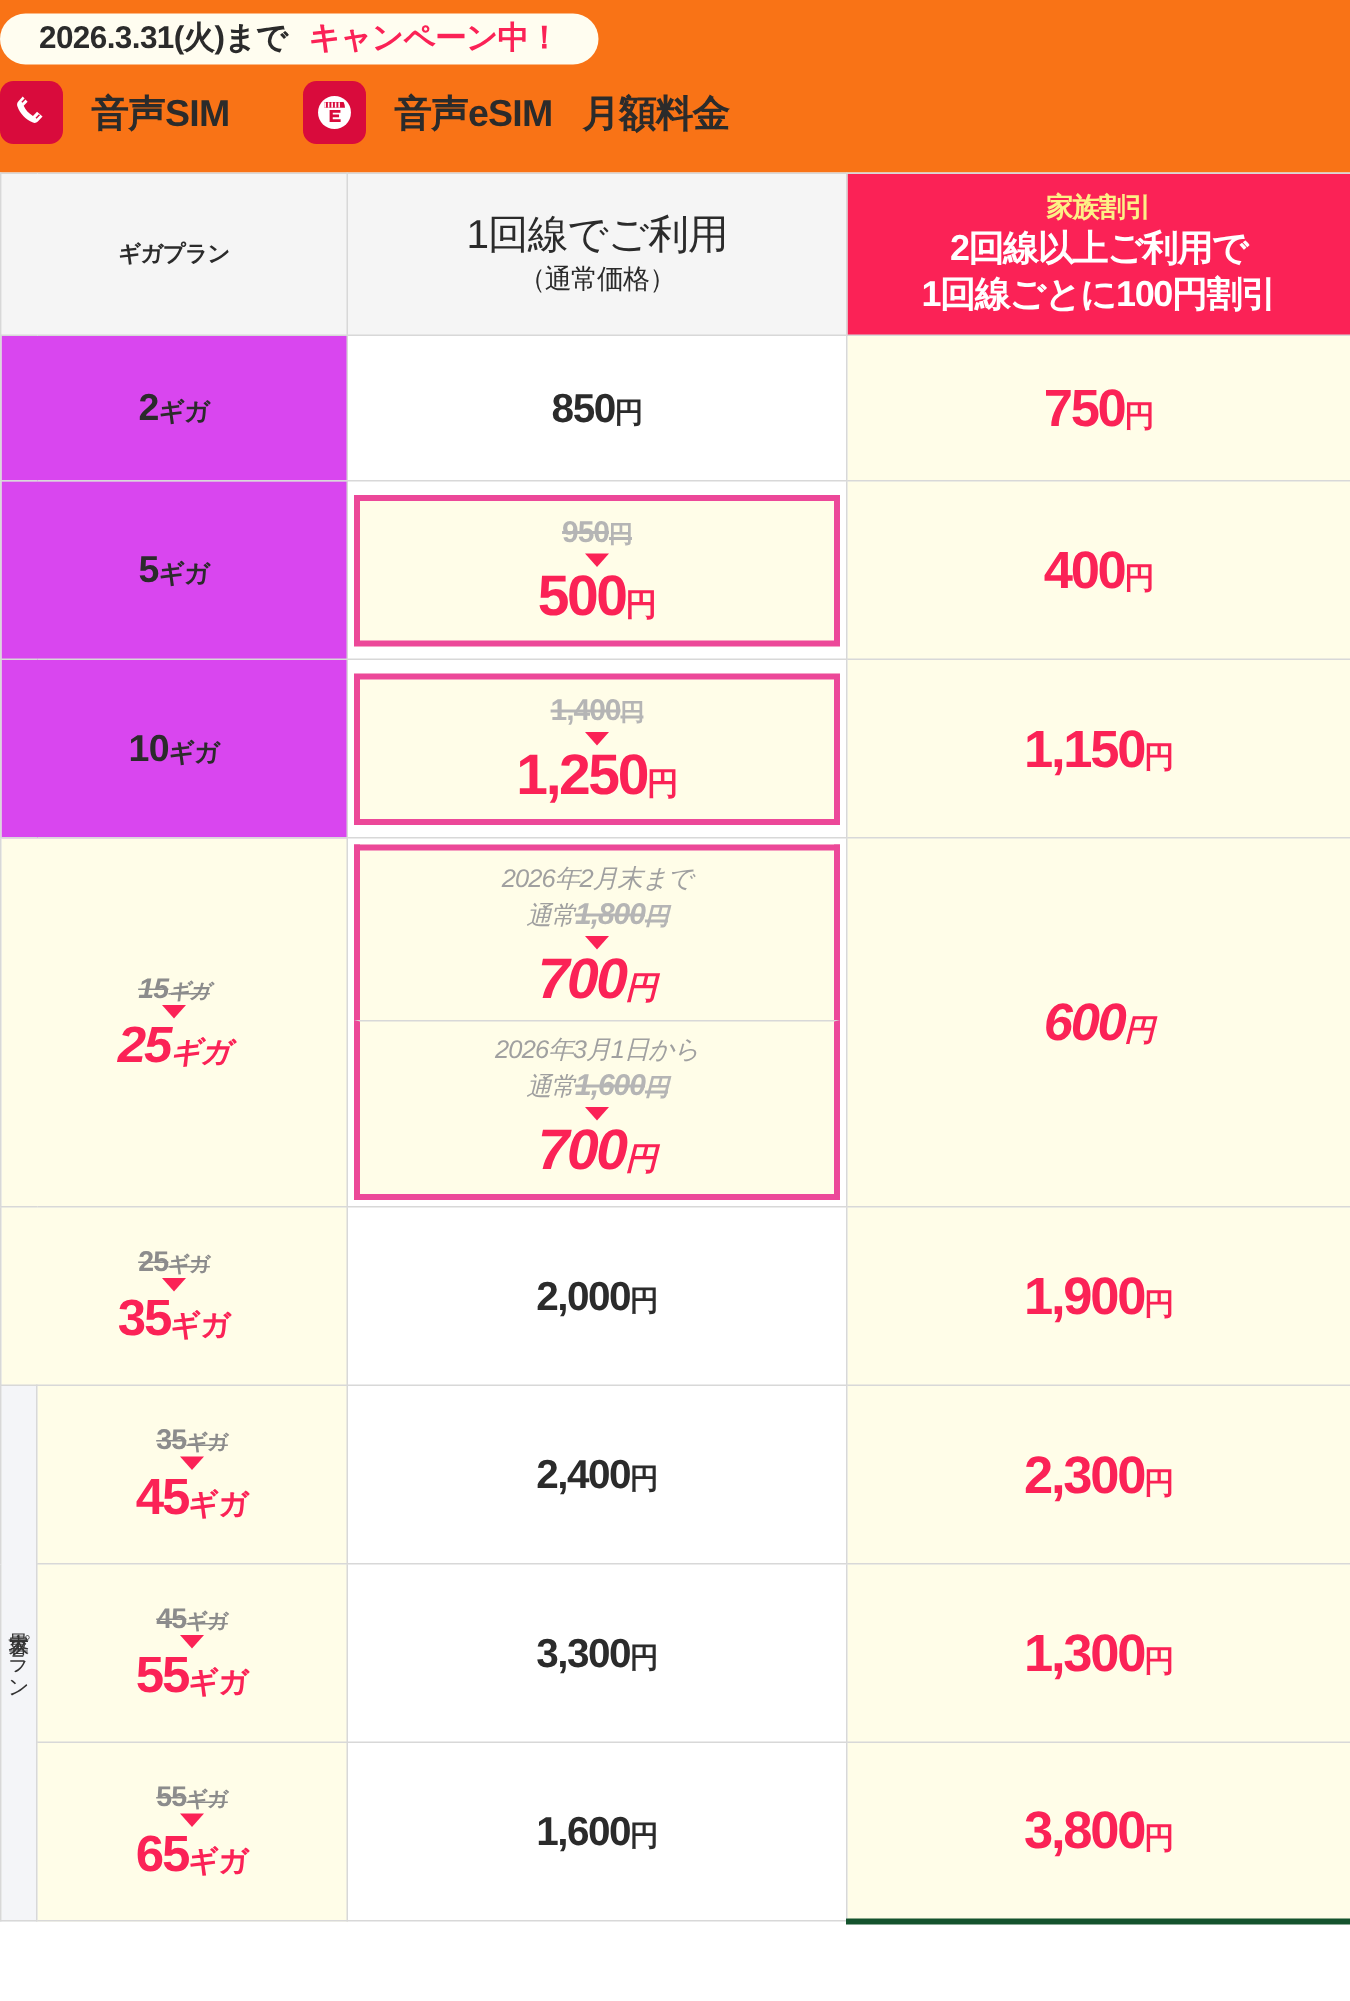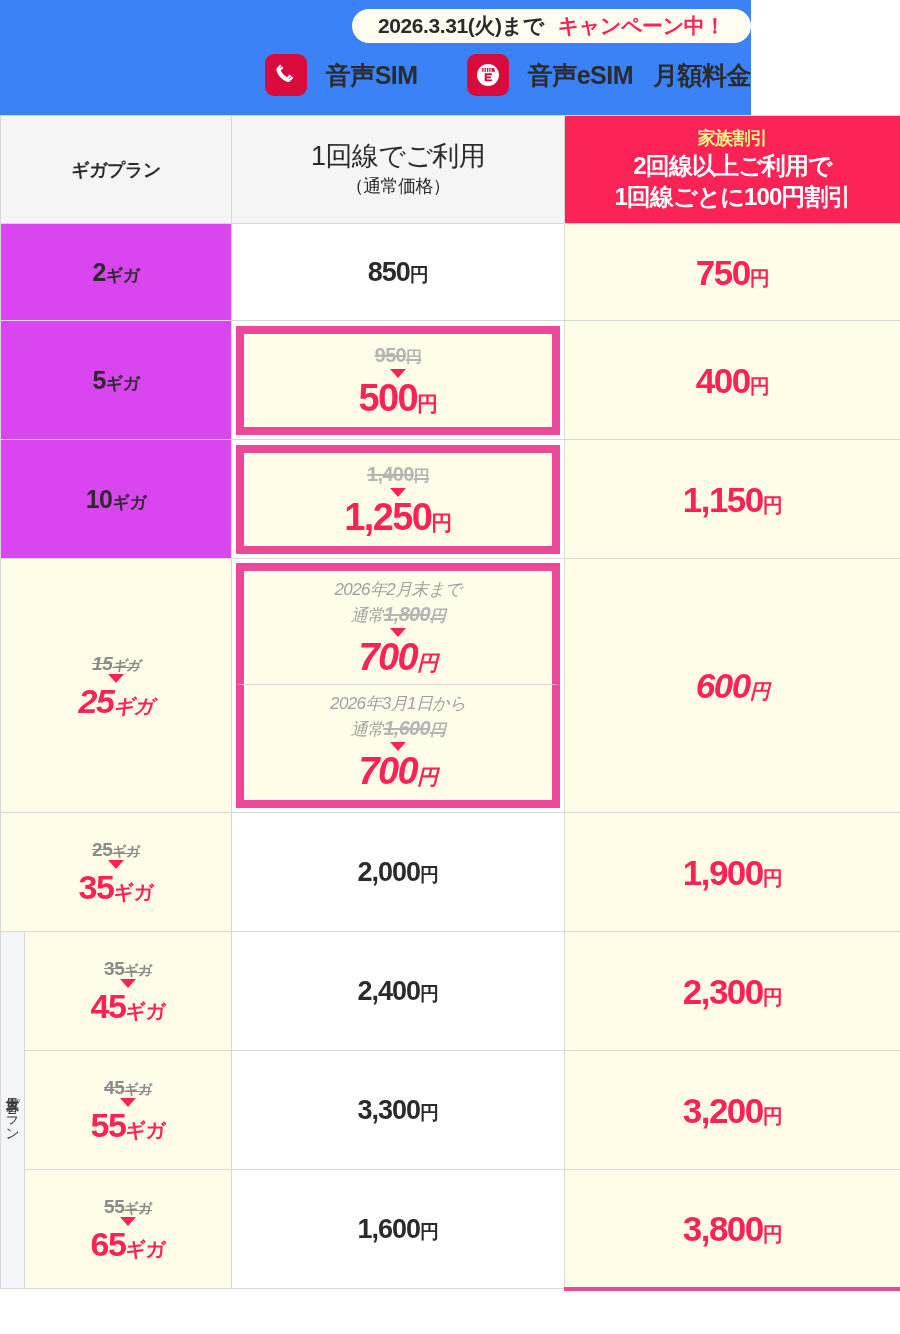--- a/index.html
+++ b/index.html
@@ -6,24 +6,24 @@
   html, body {
     width: 900px; height: 1334px;
     font-family: "Liberation Sans", "DejaVu Sans", sans-serif;
     background: #ffffff;
     overflow: hidden;
   }
   .page { width: 900px; height: 1334px; position: relative; }
 
   
   .banner {
-    width: 751px; height: 115px;
-    background: #3b82f6;
+    width: 900px; height: 115px;
+    background: #f97316;
     display: flex; flex-direction: column;
-    align-items: flex-end; justify-content: flex-start;
+    align-items: flex-start; justify-content: flex-start;
     padding-top: 9px;
   }
   .campaign-pill {
     background: #fffdf0;
     border-radius: 22px;
     padding: 6px 26px 7px 26px;
     display: flex; align-items: center; gap: 14px;
     line-height: 1;
   }
   .campaign-date {
@@ -67,21 +67,21 @@
     padding: 0;
   }
   col.c-label { width: 24px; }
   col.c-plan  { width: 207px; }
   col.c-norm  { width: 333px; }
   col.c-fam   { width: 336px; }
 
   
   .th-plan {
     background: #f5f5f5; height: 108px;
-    font-size: 18px; font-weight: 700; color: #2b2b2b;
+    font-size: 15px; font-weight: 700; color: #2b2b2b;
     letter-spacing: -0.5px;
   }
   .th-norm {
     background: #f5f5f5; height: 108px;
     color: #2b2b2b;
   }
   .th-norm .big {
     display: block; font-size: 27px; font-weight: 400; letter-spacing: -0.6px;
     line-height: 1.25;
   }
@@ -154,21 +154,21 @@
 
   
   .norm-cell { background: #ffffff; }
   .price-plain {
     font-size: 27px; font-weight: 700; color: #2b2b2b; letter-spacing: -1px;
   }
   .price-plain .yen { font-size: 19px; letter-spacing: -0.5px; }
 
   .promo-box {
     background: #fffde8;
-    border: 8px solid #ec4899;
+    border: 4px solid #ec4899;
     margin: 4px;
     padding: 8px 4px 10px 4px;
     line-height: 1;
   }
   .promo-box.split { margin: 4px 4px 0 4px; border-bottom: none; padding-bottom: 8px; }
   .promo-box.split2 { margin: 0 4px 4px 4px; border-top: 1px solid #d8d8d8; padding-top: 8px; }
   .promo-note {
     font-size: 17px; font-weight: 400; color: #a0a0a0; letter-spacing: -0.6px;
     line-height: 1.3; display: block;
   }
@@ -186,21 +186,21 @@
   .promo-new .yen { font-size: 21px; letter-spacing: -0.5px; }
 
   
   .fam-cell {
     background: #fffde8;
     border-left: 4px solid #fb2256;
     border-right: 4px solid #fb2256;
     border-top: 1px solid #e6e2c8;
     border-bottom: 1px solid #e6e2c8;
   }
-  .fam-cell.last { border-bottom: 4px solid #ec4899; }
+  .fam-cell.last { border-bottom: 4px solid #14532d; }
   .fam-price {
     font-size: 35px; font-weight: 700; color: #fb2256; letter-spacing: -1.5px;
     line-height: 1;
   }
   .fam-price .yen { font-size: 20px; letter-spacing: -0.5px; }
 
   .r-h  { height: 97px; }
   .r-h2 { height: 119px; }
   .r-25 { height: 232px; font-style: italic; }
   .r-tall { height: 119px; }
@@ -375,21 +375,21 @@
           <div class="plan-up">
             <span class="plan-old"><span>45</span><span class="unit">ギガ</span></span>
             <span class="arrow"></span>
             <span class="plan-new"><span>55</span><span class="unit">ギガ</span></span>
           </div>
         </td>
         <td class="norm-cell r-tall">
           <span class="price-plain"><span>3,300</span><span class="yen">円</span></span>
         </td>
         <td class="fam-cell r-tall">
-          <span class="fam-price"><span>3,200</span><span class="yen">円</span></span>
+          <span class="fam-price"><span>1,300</span><span class="yen">円</span></span>
         </td>
       </tr>
 
       <tr>
         <td class="plan-cell hl r-tall">
           <div class="plan-up">
             <span class="plan-old"><span>55</span><span class="unit">ギガ</span></span>
             <span class="arrow"></span>
             <span class="plan-new"><span>65</span><span class="unit">ギガ</span></span>
           </div>

